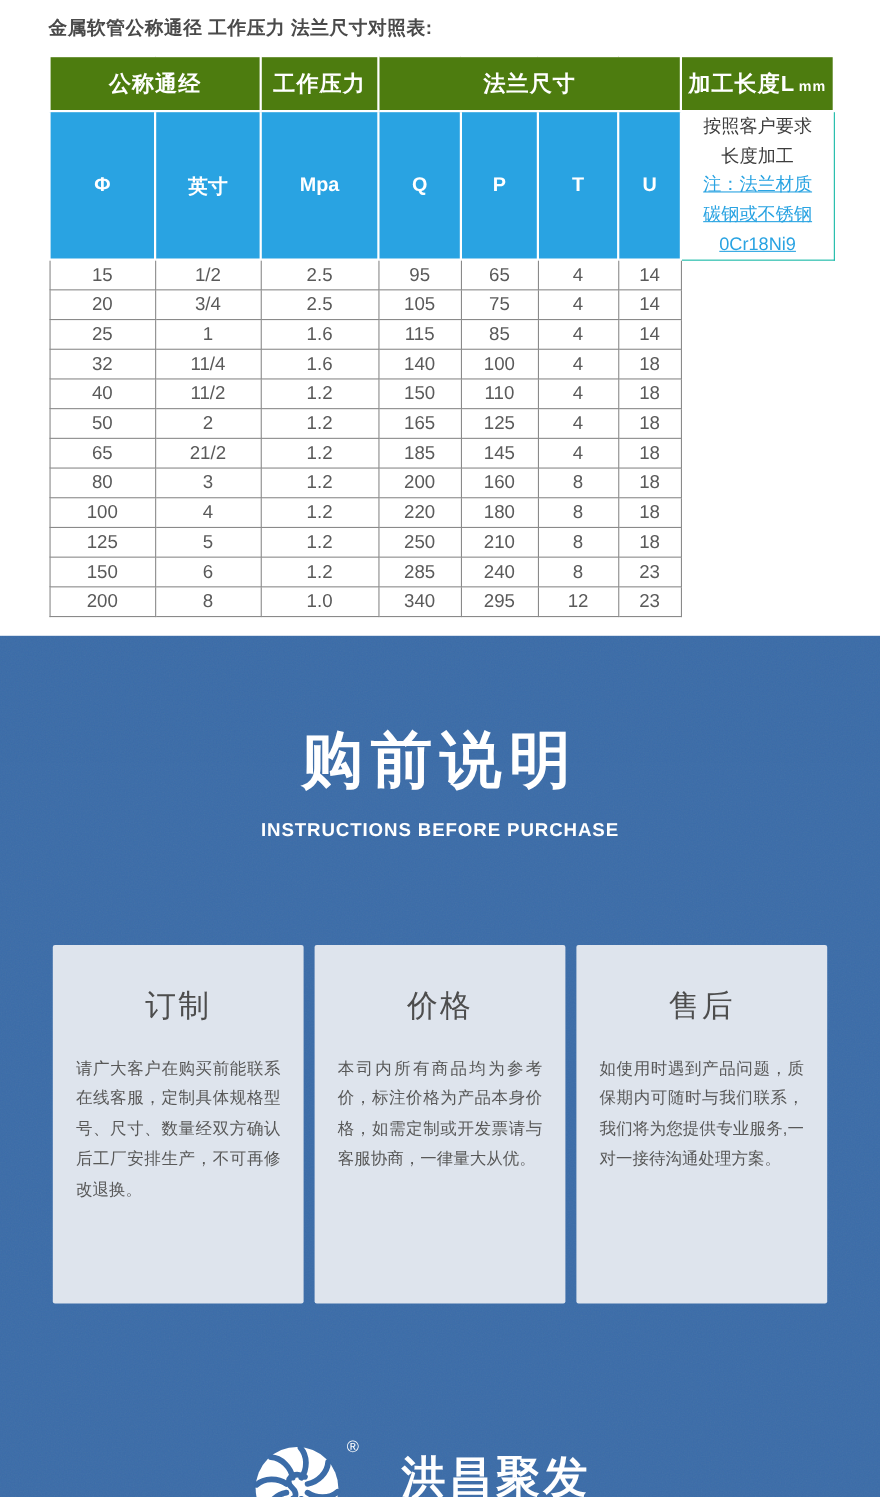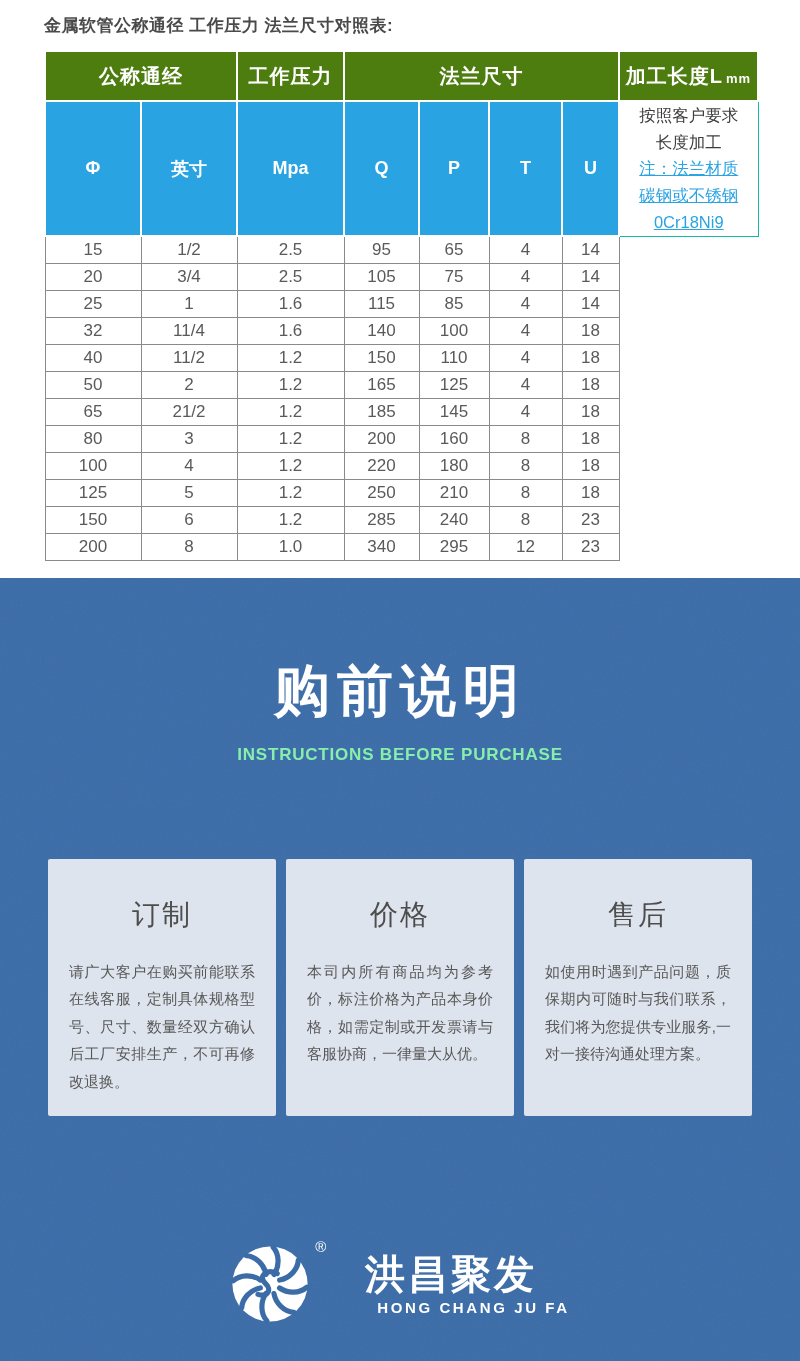--- a/index.html
+++ b/index.html
@@ -49,27 +49,27 @@
     background:#3b6ca8;overflow:hidden;color:#ffffff;
   }
   .promo .noise{position:absolute;left:0;top:0;width:100%;height:100%;pointer-events:none;}
   .promo-inner{position:relative;}
   .promo-title{
     margin:0;padding-top:76px;text-align:center;
     font-size:56px;font-weight:bold;letter-spacing:7px;color:#ffffff;
   }
   .promo-subtitle{
     margin-top:15px;text-align:center;
-    font-size:17px;font-weight:bold;letter-spacing:0.8px;color:#86efac;
+    font-size:17px;font-weight:bold;letter-spacing:0.8px;color:#ffffff;
   }
   .cards{
     display:flex;gap:10px;padding:0 48px;margin-top:94px;
   }
   .card{
-    flex:1;height:257px;background:#dee4ed;border-radius:2px;
+    flex:1;height:326px;background:#dee4ed;border-radius:2px;
     box-sizing:border-box;padding:0 21px;color:#555555;
   }
   .card h3{
     margin:37px 0 0 0;text-align:center;
     font-size:28px;font-weight:500;color:#4d4d4d;letter-spacing:2px;
   }
   .card p{
     margin:24px 0 0 0;font-size:15px;line-height:1.83;text-align:justify;color:#585858;
   }
   .brand{

